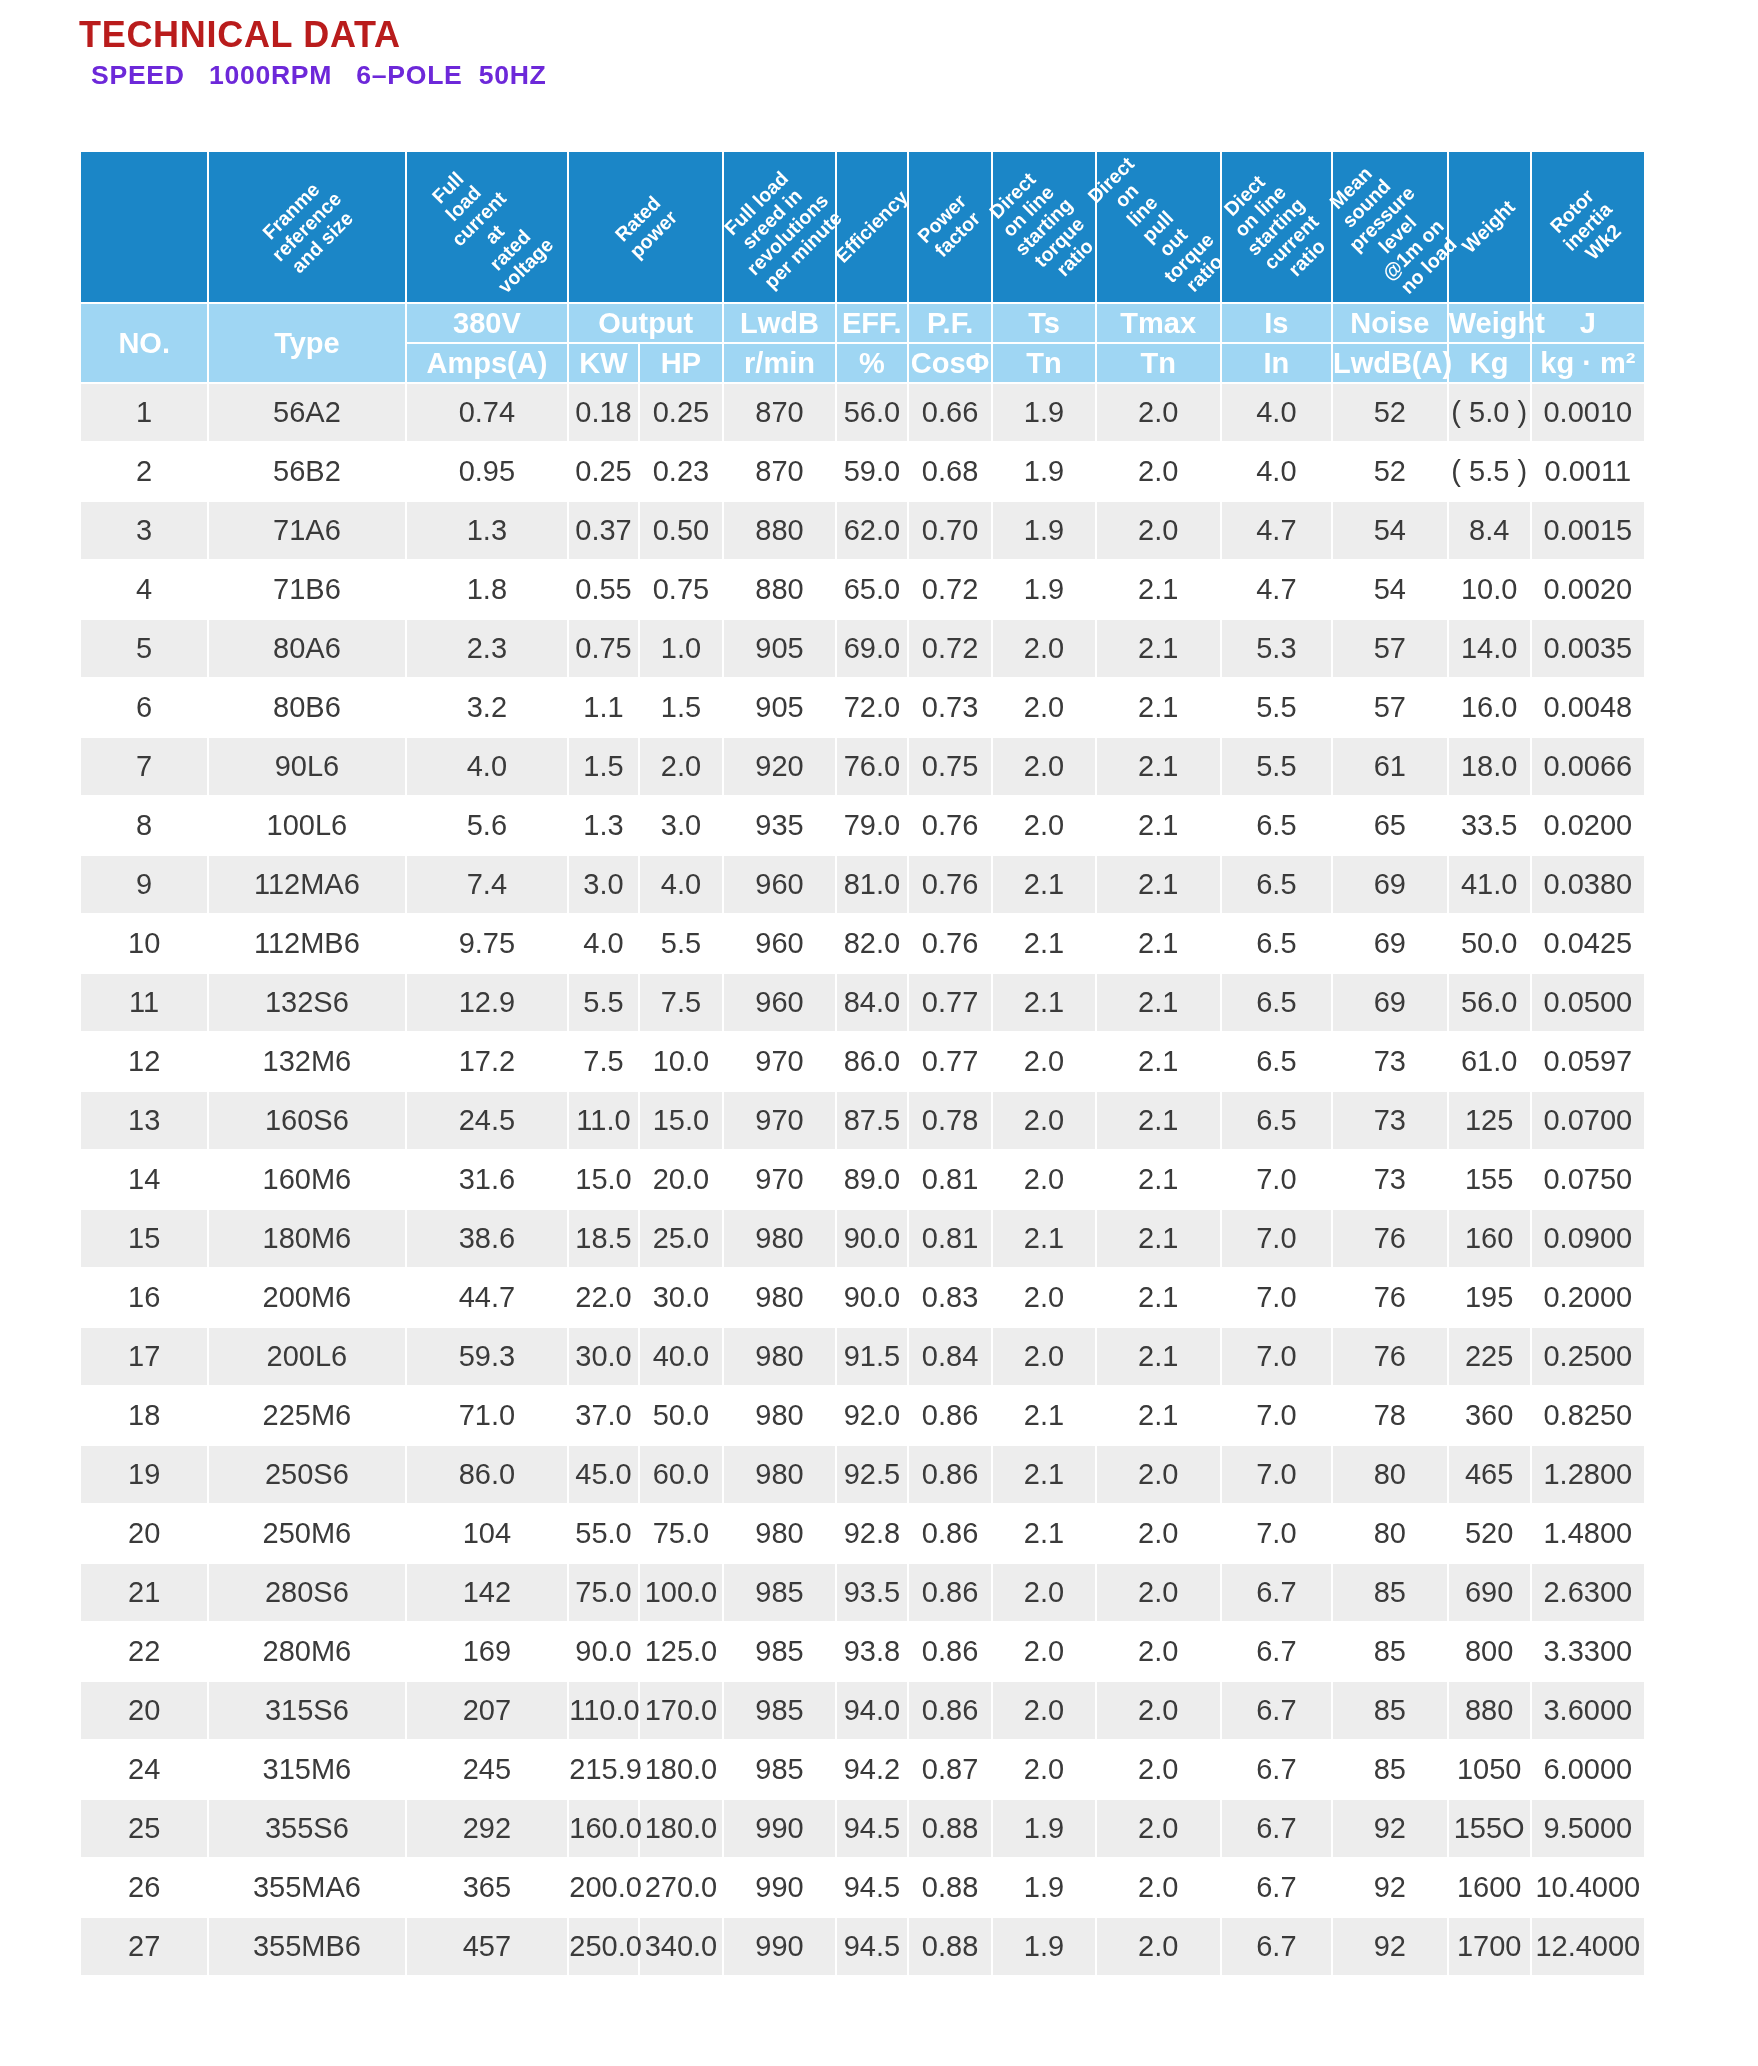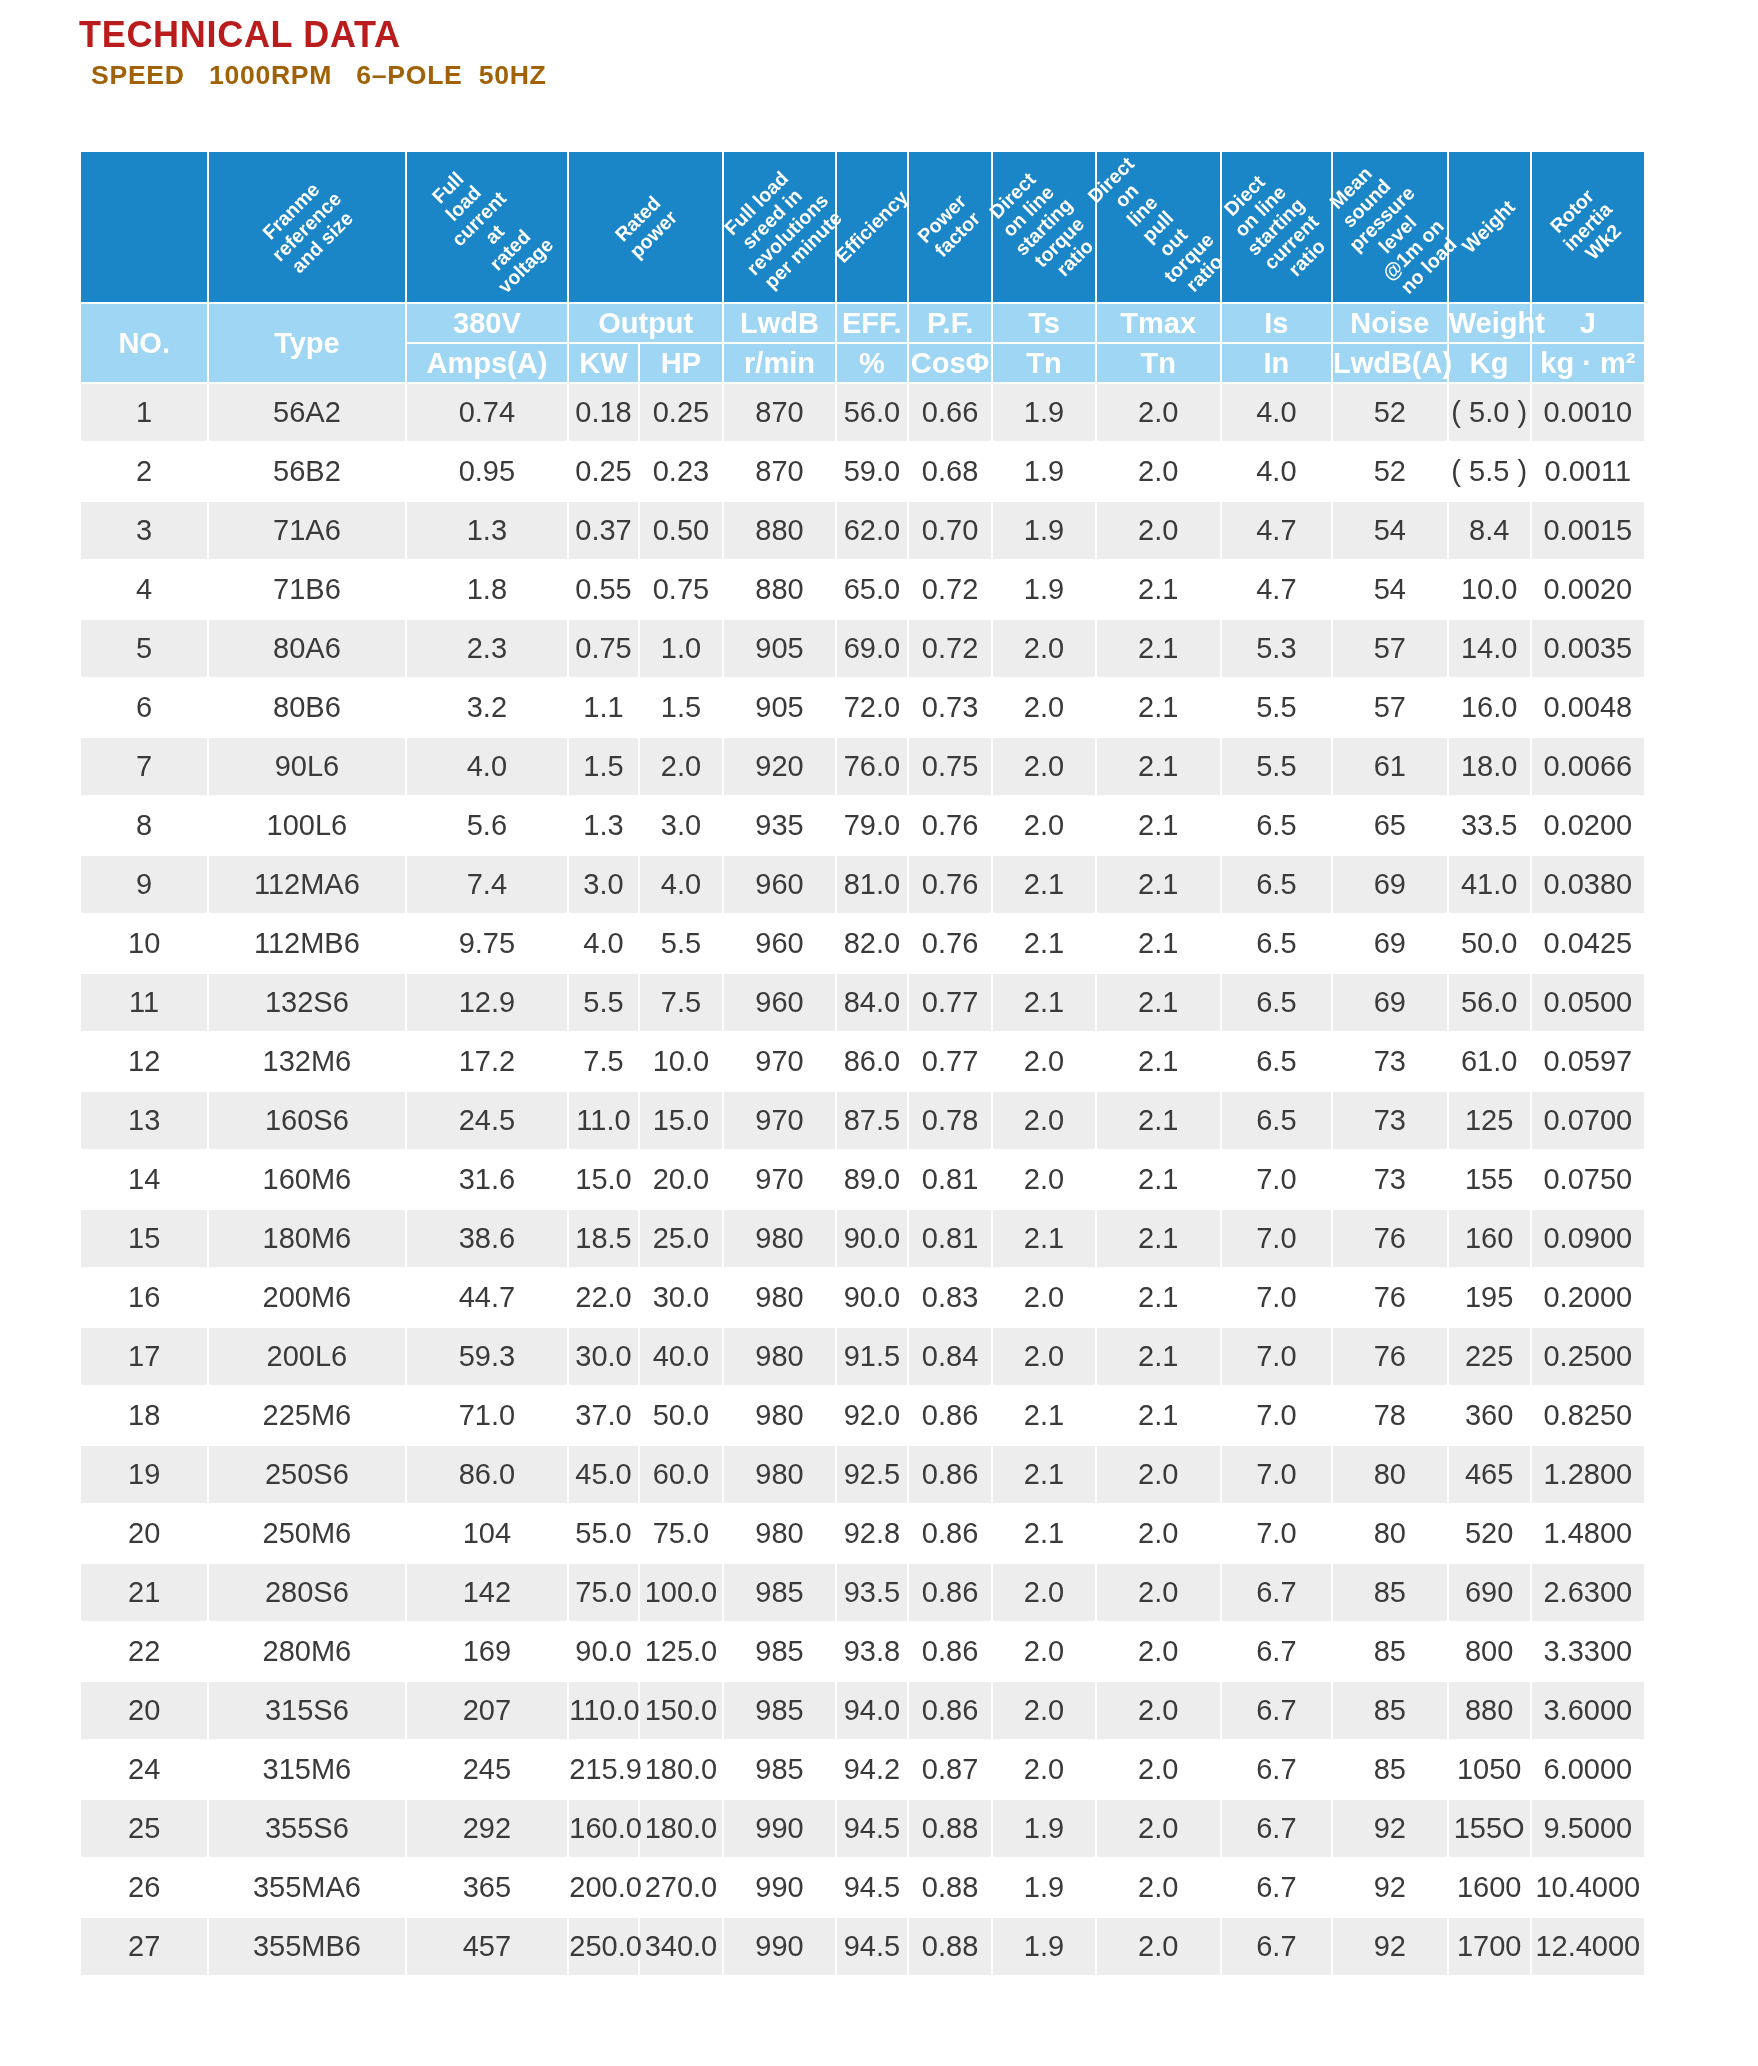--- a/index.html
+++ b/index.html
@@ -3,21 +3,21 @@
 <meta charset="utf-8">
 <style>
   * { margin:0; padding:0; box-sizing:border-box; }
   html, body { width:1758px; height:2066px; background:#ffffff;
                font-family:"Liberation Sans", sans-serif; }
   .page { position:relative; width:1758px; height:2066px; overflow:hidden; background:#fff; }
 
   .title { position:absolute; left:79px; top:14px; font-size:36px; font-weight:bold;
            letter-spacing:0.7px; color:#b91c1c; }
   .subtitle { position:absolute; left:91px; top:60px; font-size:26.6px; font-weight:bold;
-              color:#a16207; white-space:pre; letter-spacing:0.7px; }
+              color:#6d28d9; white-space:pre; letter-spacing:0.7px; }
 
   .tbl-wrap { position:absolute; left:79px; top:150px; width:1567px; }
   table { width:100%; border-collapse:collapse; table-layout:fixed; }
   th, td { border:2.8px solid #ffffff; text-align:center; vertical-align:middle; padding:0; }
 
   tr.diag-row th { background:#1b86c7; height:152px; }
   .diagbox { position:relative; width:100%; height:146px; overflow:visible; }
   .diag { position:absolute; left:50%; top:50%;
           transform:translate(-50%,-50%) rotate(-45deg);
           color:#ffffff; font-weight:bold; font-size:19.6px; line-height:1.12;
@@ -519,21 +519,21 @@
             <td>6.7</td>
             <td>85</td>
             <td>800</td>
             <td>3.3300</td>
           </tr>
           <tr class="gray">
             <td>20</td>
             <td>315S6</td>
             <td>207</td>
             <td>110.0</td>
-            <td>150.0</td>
+            <td>170.0</td>
             <td>985</td>
             <td>94.0</td>
             <td>0.86</td>
             <td>2.0</td>
             <td>2.0</td>
             <td>6.7</td>
             <td>85</td>
             <td>880</td>
             <td>3.6000</td>
           </tr>

